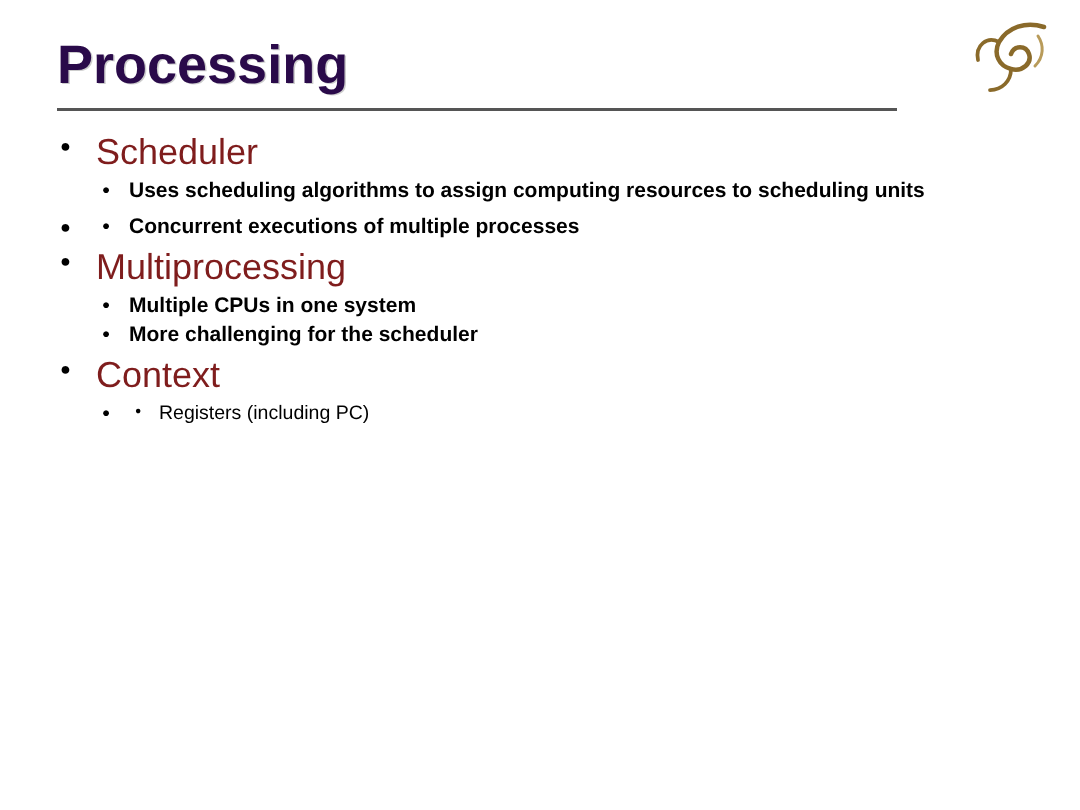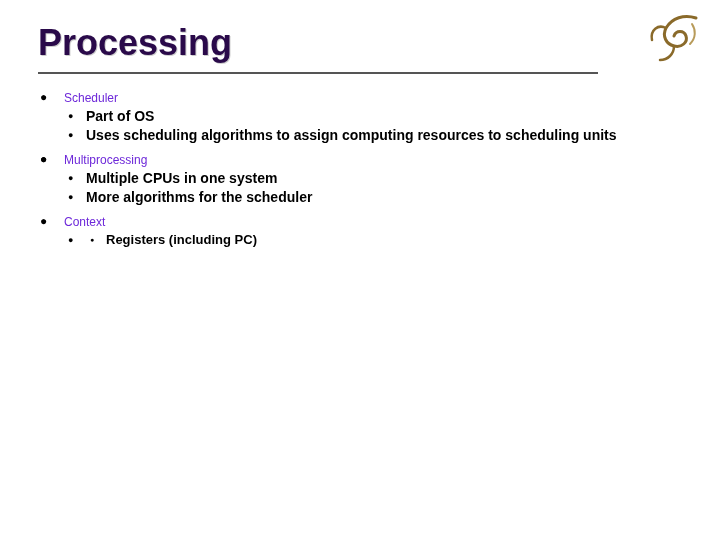--- a/index.html
+++ b/index.html
@@ -53,23 +53,23 @@
   }
   ul.level1 > li::before {
     content: "●";
     position: absolute;
     left: 2px;
     top: 2px;
     font-size: 12px;
     color: #000;
   }
   ul.level1 > li > .lbl {
-    font-size: 12px;
+    font-size: 24px;
     font-weight: normal;
-    color: #6d28d9;
+    color: #7f1d1d;
   }
   ul.level2 {
     margin-top: 2px;
   }
   ul.level2 > li {
     position: relative;
     padding-left: 22px;
     margin-bottom: 1px;
     font-size: 14px;
     font-weight: bold;
@@ -84,21 +84,21 @@
     color: #000;
   }
   ul.level3 {
     margin-top: 2px;
   }
   ul.level3 > li {
     position: relative;
     padding-left: 20px;
     margin-bottom: 1px;
     font-size: 13px;
-    font-weight: bold;
+    font-weight: normal;
     line-height: 1.3;
   }
   ul.level3 > li::before {
     content: "●";
     position: absolute;
     left: 4px;
     top: 3px;
     font-size: 7px;
     color: #000;
   }
@@ -118,33 +118,35 @@
   </div>
 
   <h1 class="title">Processing</h1>
   <hr class="rule">
 
   <ul class="level1">
 
     <li>
       <span class="lbl">Scheduler</span>
       <ul class="level2">
-        <li>Part of OS</li>
         <li>Uses scheduling algorithms to assign computing resources to scheduling units</li>
       </ul>
     </li>
 
     <li>
+      <ul class="level2">
+        <li>Concurrent executions of multiple processes</li>
+      </ul>
     </li>
 
     <li>
       <span class="lbl">Multiprocessing</span>
       <ul class="level2">
         <li>Multiple CPUs in one system</li>
-        <li>More algorithms for the scheduler</li>
+        <li>More challenging for the scheduler</li>
       </ul>
     </li>
 
     <li>
       <span class="lbl">Context</span>
       <ul class="level2">
         <li>
           <ul class="level3">
             <li>Registers (including PC)</li>
           </ul>

